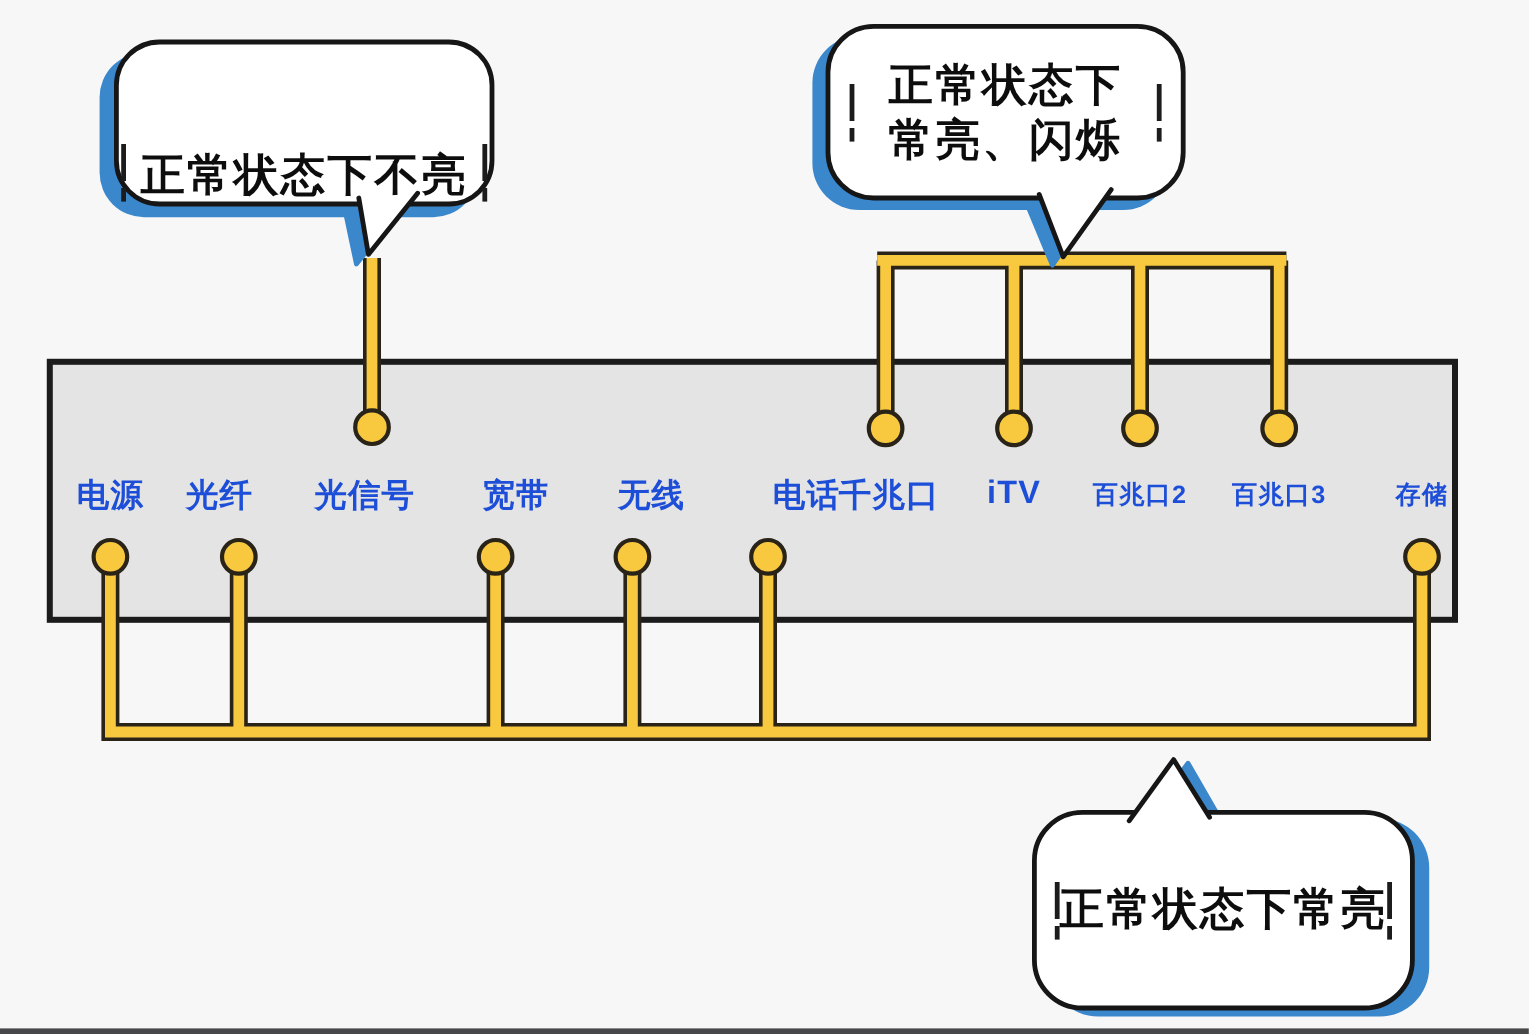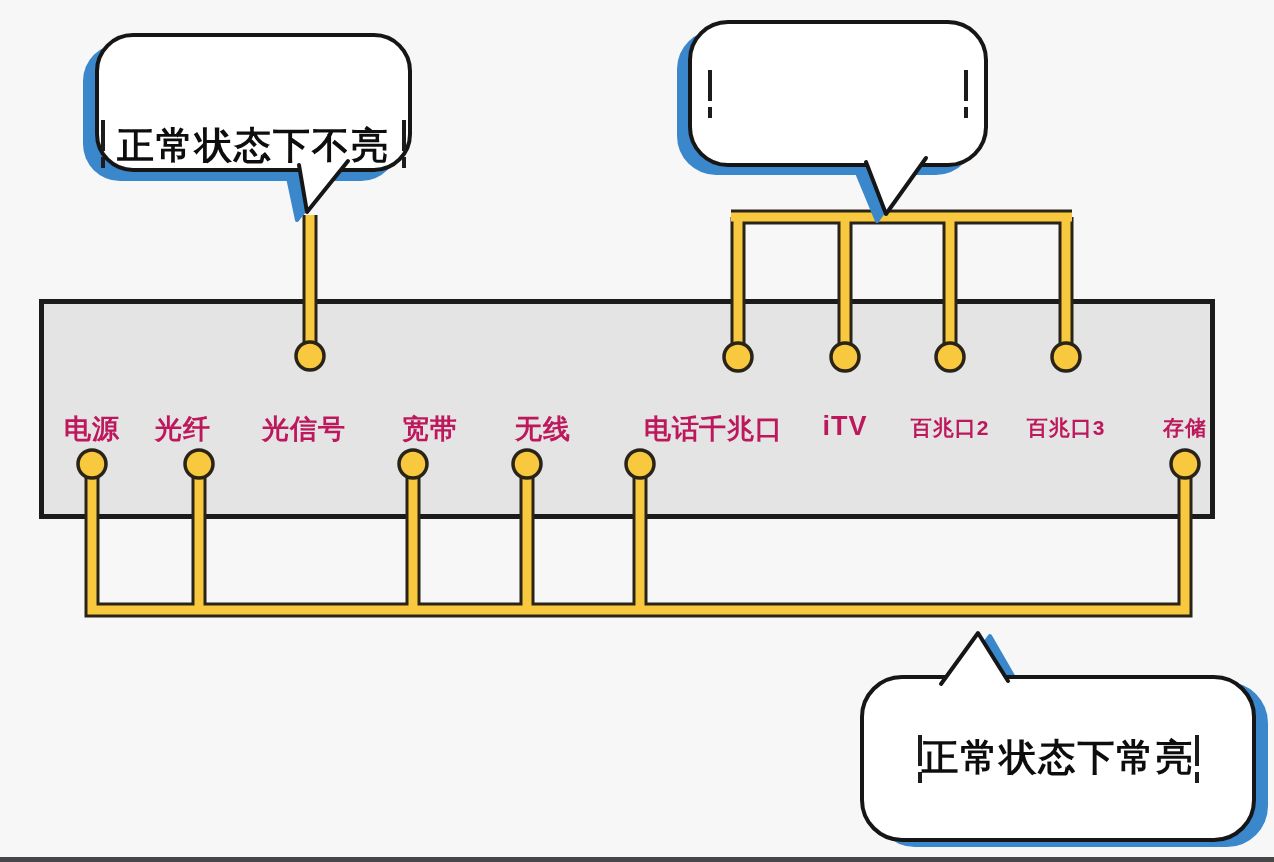--- a/index.html
+++ b/index.html
@@ -10,43 +10,42 @@
   }
   .stage{position:absolute;inset:0;}
   
   .panel{
     position:absolute;left:39px;top:299px;width:1166px;height:210px;
     background:#e4e4e5;border:5px solid #1b1b1b;
   }
   
   .led-label{
     position:absolute;top:395px;transform:translateX(-50%);
-    font-size:27px;font-weight:bold;color:#be185d;white-space:nowrap;
+    font-size:27px;font-weight:bold;color:#1d4ed8;white-space:nowrap;
     letter-spacing:1px;
-    margin-top:16px;
   }
   .led-label.small{font-size:21px;top:398px;}
   
   svg.layer{position:absolute;left:0;top:0;pointer-events:none;}
   
   .bubble{
     position:absolute;background:#ffffff;border:4px solid #161616;
     display:flex;align-items:center;justify-content:center;
     box-sizing:border-box;
   }
   .bubble-top-left{
     left:95px;top:33px;width:317px;height:139px;border-radius:38px;
     box-shadow:-13px 10px 0 -1px #3b87cb;gap:12px;align-items:flex-end;
   }
   .bubble-top-right{
     left:688px;top:20px;width:300px;height:147px;border-radius:40px;
     box-shadow:-12px 9px 0 -1px #3b87cb;
   }
   .bubble-bottom{
-    left:860px;top:675px;width:396px;height:167px;border-radius:42px;
+    left:860px;top:675px;width:319px;height:167px;border-radius:42px;
     box-shadow:13px 6px 0 -1px #3b87cb;
   }
   .bubble-text{
     font-size:37px;font-weight:bold;color:#0d0d0d;letter-spacing:2px;
     white-space:nowrap;line-height:1.2;
   }
   .bubble-lines{display:flex;flex-direction:column;align-items:center;}
   .bubble-lines .bubble-text{line-height:1.22;}
   
   .mark{
@@ -115,20 +114,24 @@
   </svg>
 
   <div class="bubble bubble-top-left">
     <div class="mark"></div>
     <div class="bubble-text">正常状态下不亮</div>
     <div class="mark"></div>
   </div>
 
   <div class="bubble bubble-top-right">
     <div class="mark left"></div>
+    <div class="bubble-lines">
+      <div class="bubble-text">正常状态下</div>
+      <div class="bubble-text">常亮、闪烁</div>
+    </div>
     <div class="mark right"></div>
   </div>
 
   <div class="bubble bubble-bottom">
     <div class="mark"></div>
     <div class="bubble-text">正常状态下常亮</div>
     <div class="mark"></div>
   </div>
 
   <svg class="layer" width="1274" height="862">

